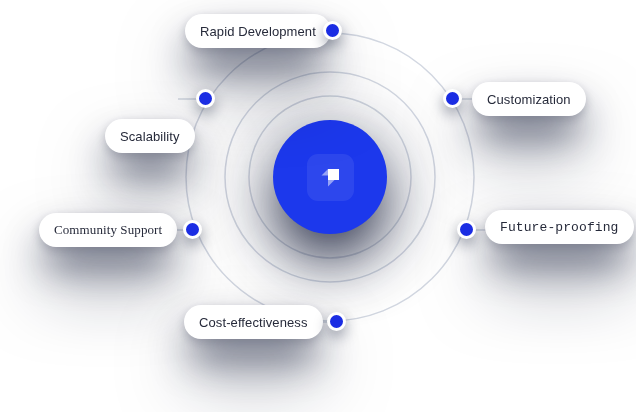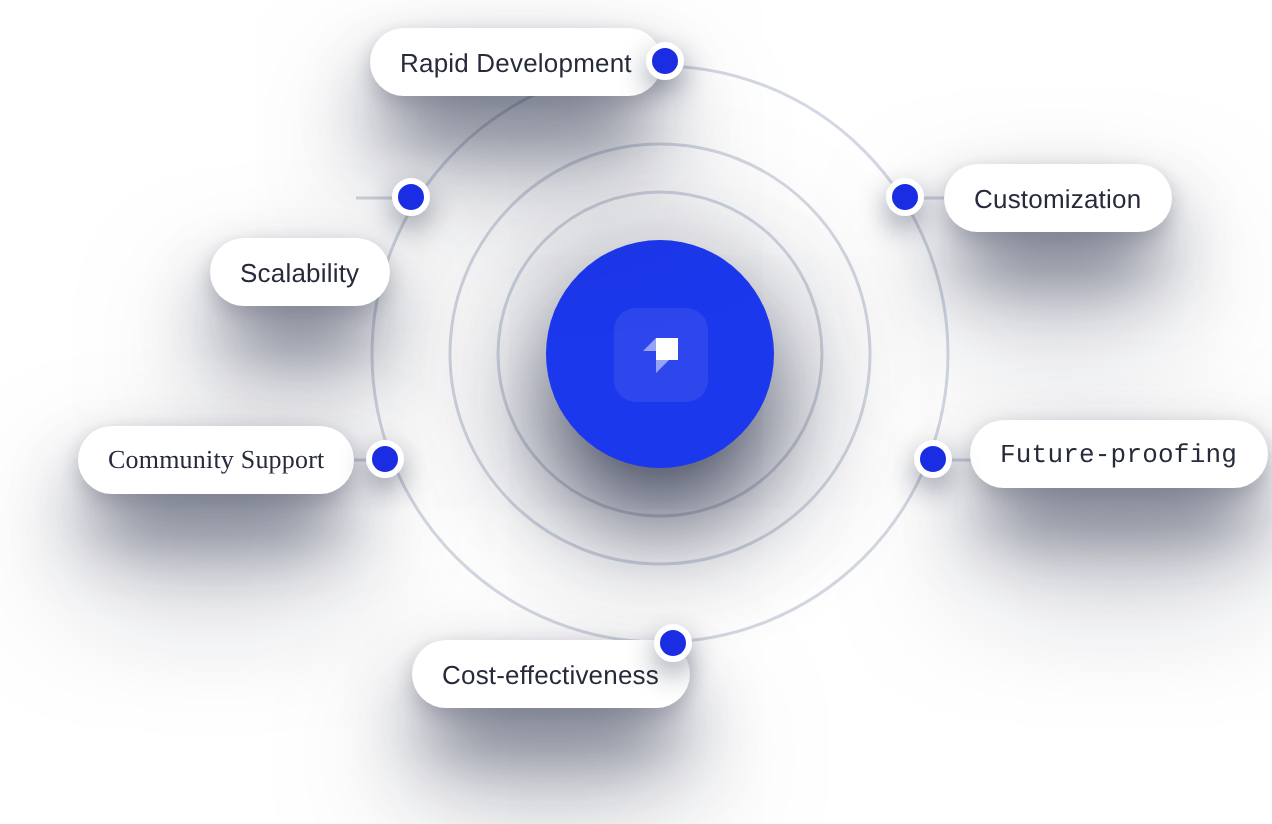--- a/index.html
+++ b/index.html
@@ -23,21 +23,21 @@
     font-size:13px;font-weight:500;color:#262A3A;letter-spacing:.1px;
     box-shadow:0 24px 38px -6px rgba(16,24,52,.8),
                0 40px 70px -4px rgba(16,24,52,.5),
                0 4px 10px rgba(16,24,52,.22);
   }
   .p-rapid{left:185px;top:14px;}
   .p-scal {left:105px;top:77px;margin-top:42px;}
   .p-cust {left:472px;top:82px;}
   .p-comm {left:39px; top:213px;font-family:Liberation Serif, serif;}
   .p-fut  {left:485px;top:210px;font-family:Liberation Mono, monospace;}
-  .p-cost {left:206px;top:305px;margin-top:15px;}
+  .p-cost {left:184px;top:305px;}
   .dot{
     position:absolute;width:13px;height:13px;border-radius:50%;
     background:#1B2DE3;border:3px solid #ffffff;z-index:4;box-sizing:content-box;
     box-shadow:0 6px 14px rgba(16,24,52,.4);
   }
   .d-rapid{left:323px;top:21px;}
   .d-scal {left:196px;top:89px;}
   .d-cust {left:443px;top:89px;}
   .d-comm {left:183px;top:220px;}
   .d-fut  {left:457px;top:220px;}

